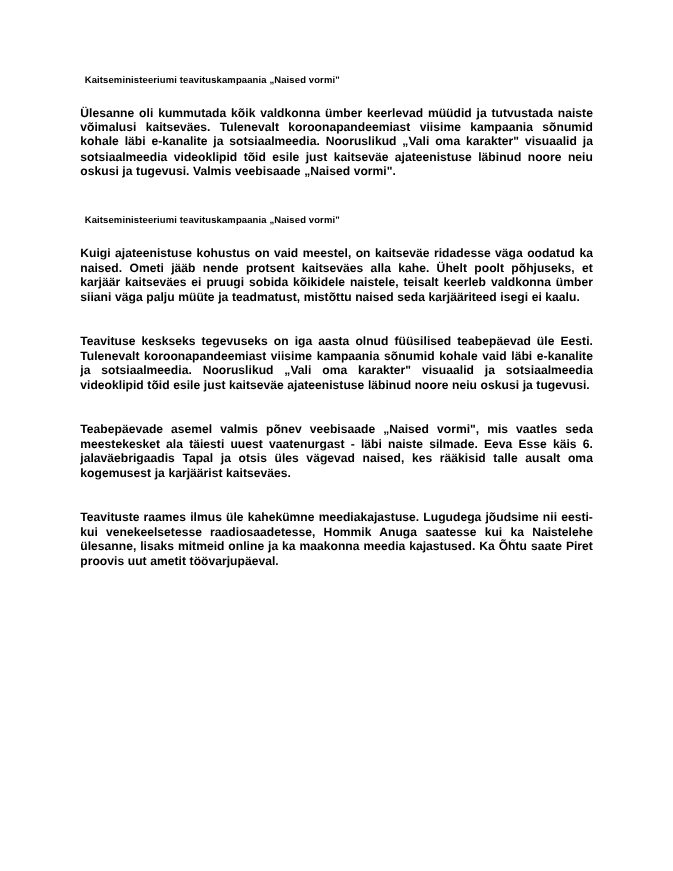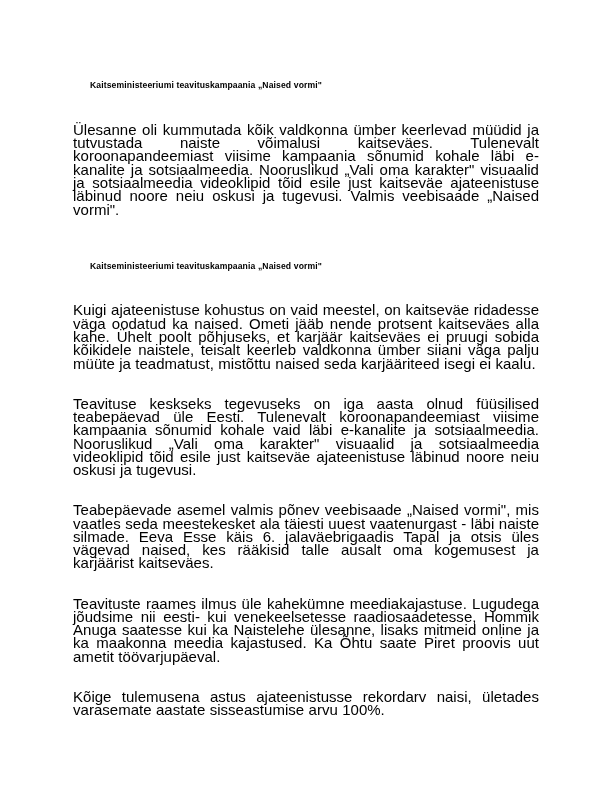--- a/index.html
+++ b/index.html
@@ -25,26 +25,26 @@
     position: absolute;
     left: 73px;
     top: 62px;
     width: 466px;
   }
   .doc-heading {
     font-size: 8.6px;
     font-weight: bold;
     line-height: 13.3px;
     letter-spacing: 0.12px;
-    margin: 17px;
+    margin: 4px;
     text-align: left;
   }
   .doc-para {
-    font-size: 15px;
-    font-weight: normal;
+    font-size: 11px;
+    font-weight: bold;
     line-height: 13.3px;
     letter-spacing: 0.02px;
     margin: 0;
     text-align: justify;
     text-justify: inter-word;
     word-spacing: 0.2px;
   }
   .gap-after-heading { height: 13.5px; }
   .gap-para { height: 13.4px; }
   .gap-section { height: 26.8px; }
@@ -77,16 +77,15 @@
     <p class="doc-para">Teabepäevade asemel valmis põnev veebisaade „Naised vormi", mis vaatles seda meestekesket ala täiesti uuest vaatenurgast - läbi naiste silmade. Eeva Esse käis 6. jalaväebrigaadis Tapal ja otsis üles vägevad naised, kes rääkisid talle ausalt oma kogemusest ja karjäärist kaitseväes.</p>
     <div class="gap-para"></div>
 
     <div class="gap-para"></div>
 
     <p class="doc-para">Teavituste raames ilmus üle kahekümne meediakajastuse. Lugudega jõudsime nii eesti- kui venekeelsetesse raadiosaadetesse, Hommik Anuga saatesse kui ka Naistelehe ülesanne, lisaks mitmeid online ja ka maakonna meedia kajastused. Ka Õhtu saate Piret proovis uut ametit töövarjupäeval.</p>
     <div class="gap-para"></div>
 
     <div class="gap-para"></div>
 
-    <p class="doc-para">Kõige tulemusena astus ajateenistusse rekordarv naisi, ületades varasemate aastate sisseastumise arvu 100%.</p>
 
   </div>
 </div>
 
 </body></html>

